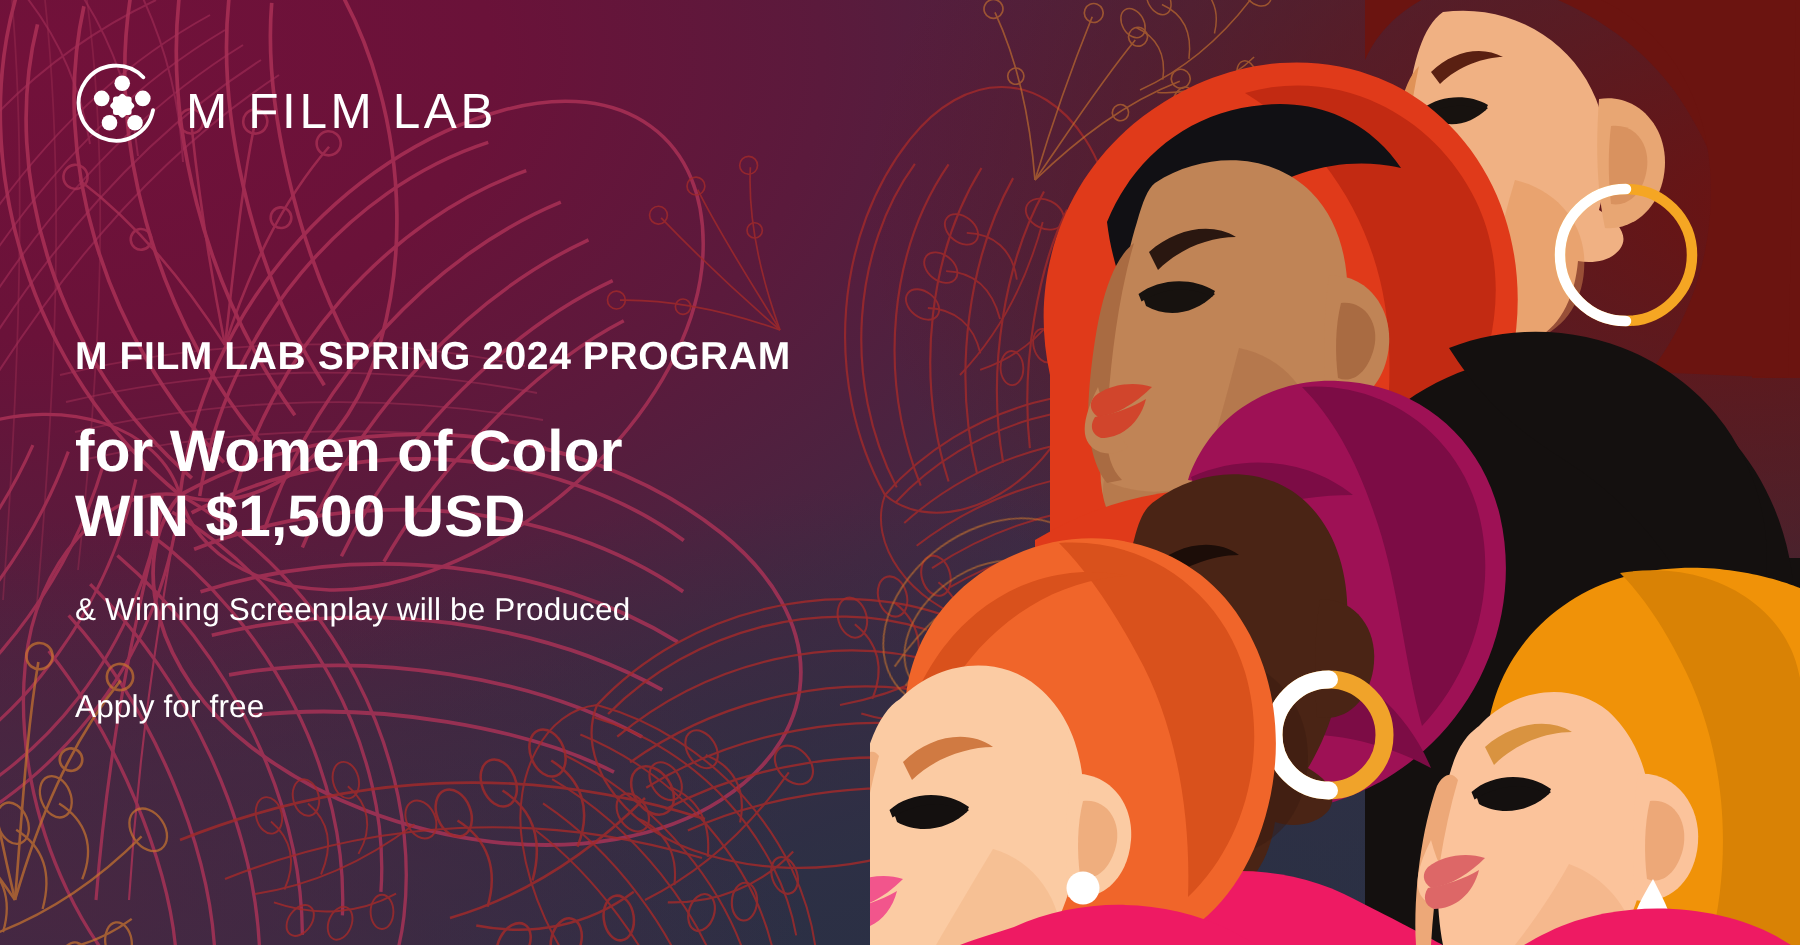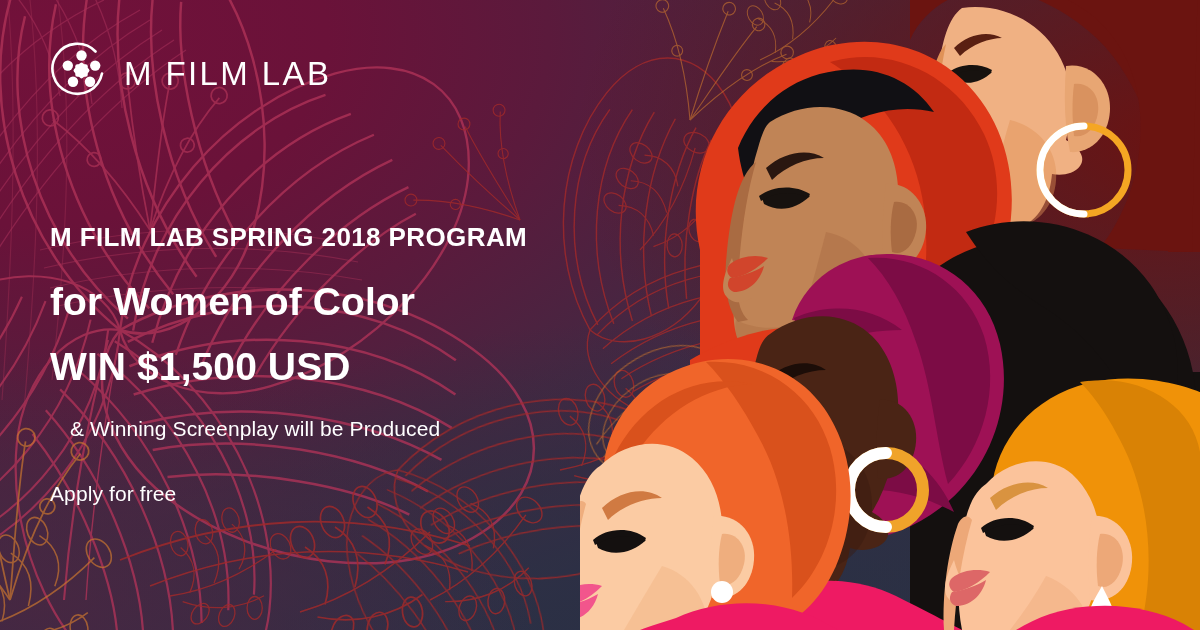--- a/index.html
+++ b/index.html
@@ -51,25 +51,25 @@
   #copy .l-kicker{
     color:#fff; font-size:26px; font-weight:700; letter-spacing:.4px;
     line-height:1.18; white-space:nowrap;
   }
   #copy .l-head{
     color:#fff; font-size:39px; font-weight:600; letter-spacing:.1px;
     line-height:1.1; margin-top:28px; white-space:nowrap;
   }
   #copy .l-prize{
     color:#fff; font-size:39px; font-weight:600; letter-spacing:.1px;
-    line-height:1.1; margin-top:22px; white-space:nowrap;
+    line-height:1.1; white-space:nowrap;
   }
   #copy .l-sub{
     color:#fff; font-size:21px; font-weight:400; letter-spacing:.1px;
-    line-height:1.2; margin-top:28px; white-space:nowrap;margin-left:20px;
+    line-height:1.2; margin-top:28px; white-space:nowrap;
   }
   #copy .l-cta{
     color:#fff; font-size:21px; font-weight:400; letter-spacing:.1px;
     line-height:1.2; margin-top:39px; white-space:nowrap;
   }
 
   
   #illustration{
     position:absolute; right:0; top:0; width:620px; height:630px; z-index:30;
   }
@@ -240,21 +240,21 @@
         <g fill="#fff" transform="translate(33.5,28.5)">
           <rect x="-6.2" y="-6.2" width="12.4" height="12.4" rx="2"></rect>
           <rect x="-6.2" y="-6.2" width="12.4" height="12.4" rx="2" transform="rotate(45)"></rect>
         </g>
       </svg>
     </span>
     <span class="word">M FILM LAB</span>
   </div>
 
   <div id="copy">
-    <div class="l-kicker">M FILM LAB SPRING 2018 PROGRAM</div>
+    <div class="l-kicker">M FILM LAB SPRING 2024 PROGRAM</div>
     <div class="l-head">for Women of Color</div>
     <div class="l-prize">WIN $1,500 USD</div>
     <div class="l-sub">&amp; Winning Screenplay will be Produced</div>
     <div class="l-cta">Apply for free</div>
   </div>
 
   <div id="illustration">
     <svg viewBox="0 0 620 630">
 
       <g>

